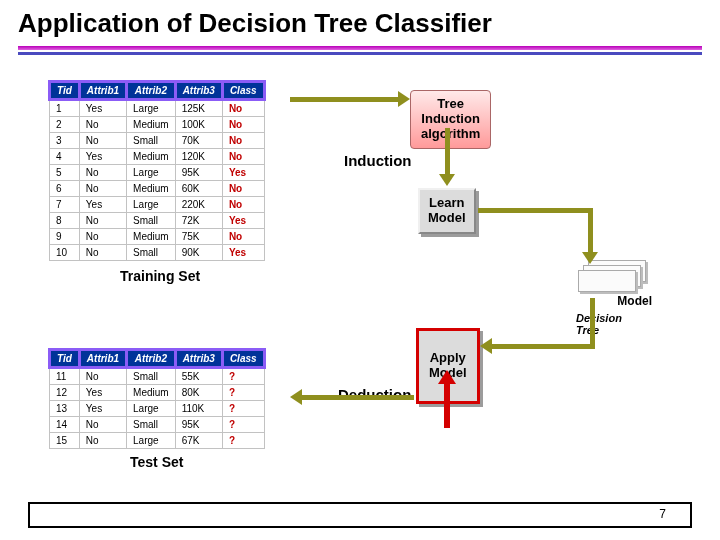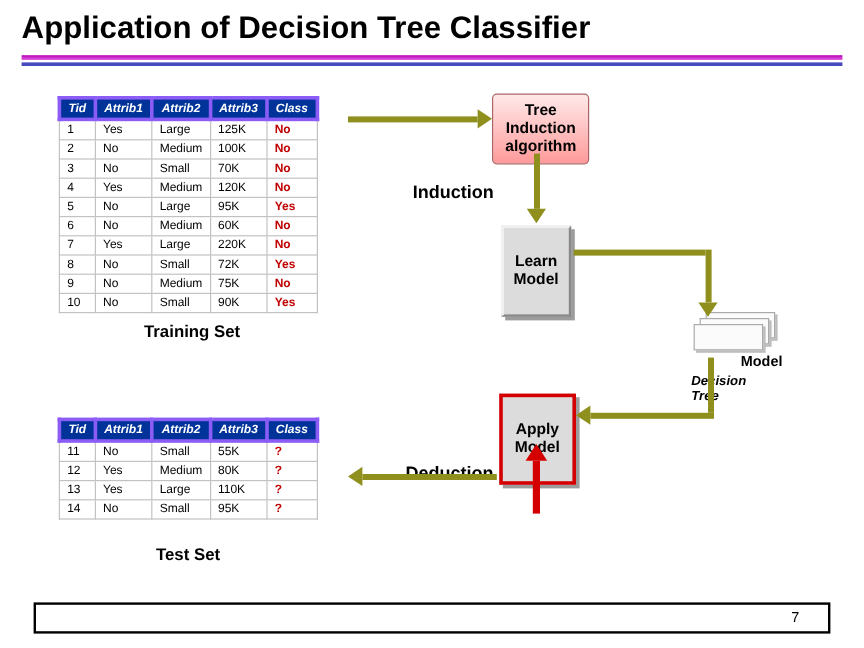--- a/index.html
+++ b/index.html
@@ -9,21 +9,21 @@
   .ruleA { position: absolute; top: 46px; left: 18px; width: 684px; height: 4px; background: linear-gradient(#b800b8,#e060e0); }
   .ruleB { position: absolute; top: 52px; left: 18px; width: 684px; height: 3px; background: #4a4abf; }
   .content { position: absolute; top: 70px; left: 30px; width: 660px; height: 430px; }
   .data-table { border-collapse: collapse; font-size: 10px; position: absolute; }
   .data-table th { background: #003399; color: #fff; font-style: italic; font-weight: bold; padding: 2px 6px; border: 3px solid #8b5cf6; }
   .data-table td { padding: 2px 6px; border: 1px solid #c2c2c2; background: #fff; }
   .data-table .cls { color: #c00000; font-weight: bold; }
   .data-table .q { color: #c00000; font-weight: bold; }
   .set-label { position: absolute; font-weight: bold; font-size: 14px; }
   .block { position: absolute; text-align: center; font-size: 13px; font-weight: bold; line-height: 1.15; }
-  .b3d { border: 2px solid #888; border-top-color: #f0f0f0; border-left-color: #f0f0f0; background: #dcdcdc; box-shadow: 3px 3px 0 #9c9c9c; padding: 21px 8px; }
+  .b3d { border: 2px solid #888; border-top-color: #f0f0f0; border-left-color: #f0f0f0; background: #dcdcdc; box-shadow: 3px 3px 0 #9c9c9c; padding: 6px 8px; }
   .tree-block { background: linear-gradient(#ffe9e9,#ff9a9a); border: 1px solid #a66; border-radius: 4px; padding: 6px 10px; font-size: 13px; }
   .apply-block { border: 3px solid #d40000; background: #dcdcdc; box-shadow: 3px 3px 0 #9c9c9c; padding: 20px 10px; }
   .model-stack { position: absolute; width: 70px; height: 34px; }
   .ms-card { position: absolute; width: 58px; height: 22px; background: #fbfbfb; border: 1px solid #aaa; box-shadow: 2px 2px 0 #bdbdbd; }
   .ms-label { position: absolute; bottom: -14px; right: -4px; font-size: 12px; font-weight: bold; }
   .phase { position: absolute; font-size: 15px; font-weight: bold; }
   .arrow { position: absolute; }
   .arrow .shaft { position: absolute; background: #8f8f1e; }
   .arrow .headD { position: absolute; width:0;height:0;border-left:8px solid transparent;border-right:8px solid transparent;border-top:12px solid #8f8f1e; }
   .arrow .headL { position: absolute; width:0;height:0;border-top:8px solid transparent;border-bottom:8px solid transparent;border-right:12px solid #8f8f1e; }
@@ -161,25 +161,32 @@
             <td>110K</td>
             <td class="q">?</td>
           </tr>
           <tr>
             <td>14</td>
             <td>No</td>
             <td>Small</td>
             <td>95K</td>
             <td class="q">?</td>
           </tr>
+          <tr>
+            <td>15</td>
+            <td>No</td>
+            <td>Large</td>
+            <td>67K</td>
+            <td class="q">?</td>
+          </tr>
         </tbody>
     </table>
     <div class="set-label" style="top:384px; left:100px;">Test Set</div>
 
-    <div class="block tree-block" style="top:8px; left:380px;">
+    <div class="block tree-block" style="top:20px; left:380px;">
       <div>Tree</div>
       <div>Induction</div>
       <div>algorithm</div>
     </div>
 
     <div class="phase" style="top:82px; left:314px;">Induction</div>
 
     <div class="block b3d" style="top:118px; left:388px;">
       <div>Learn</div>
       <div>Model</div>

